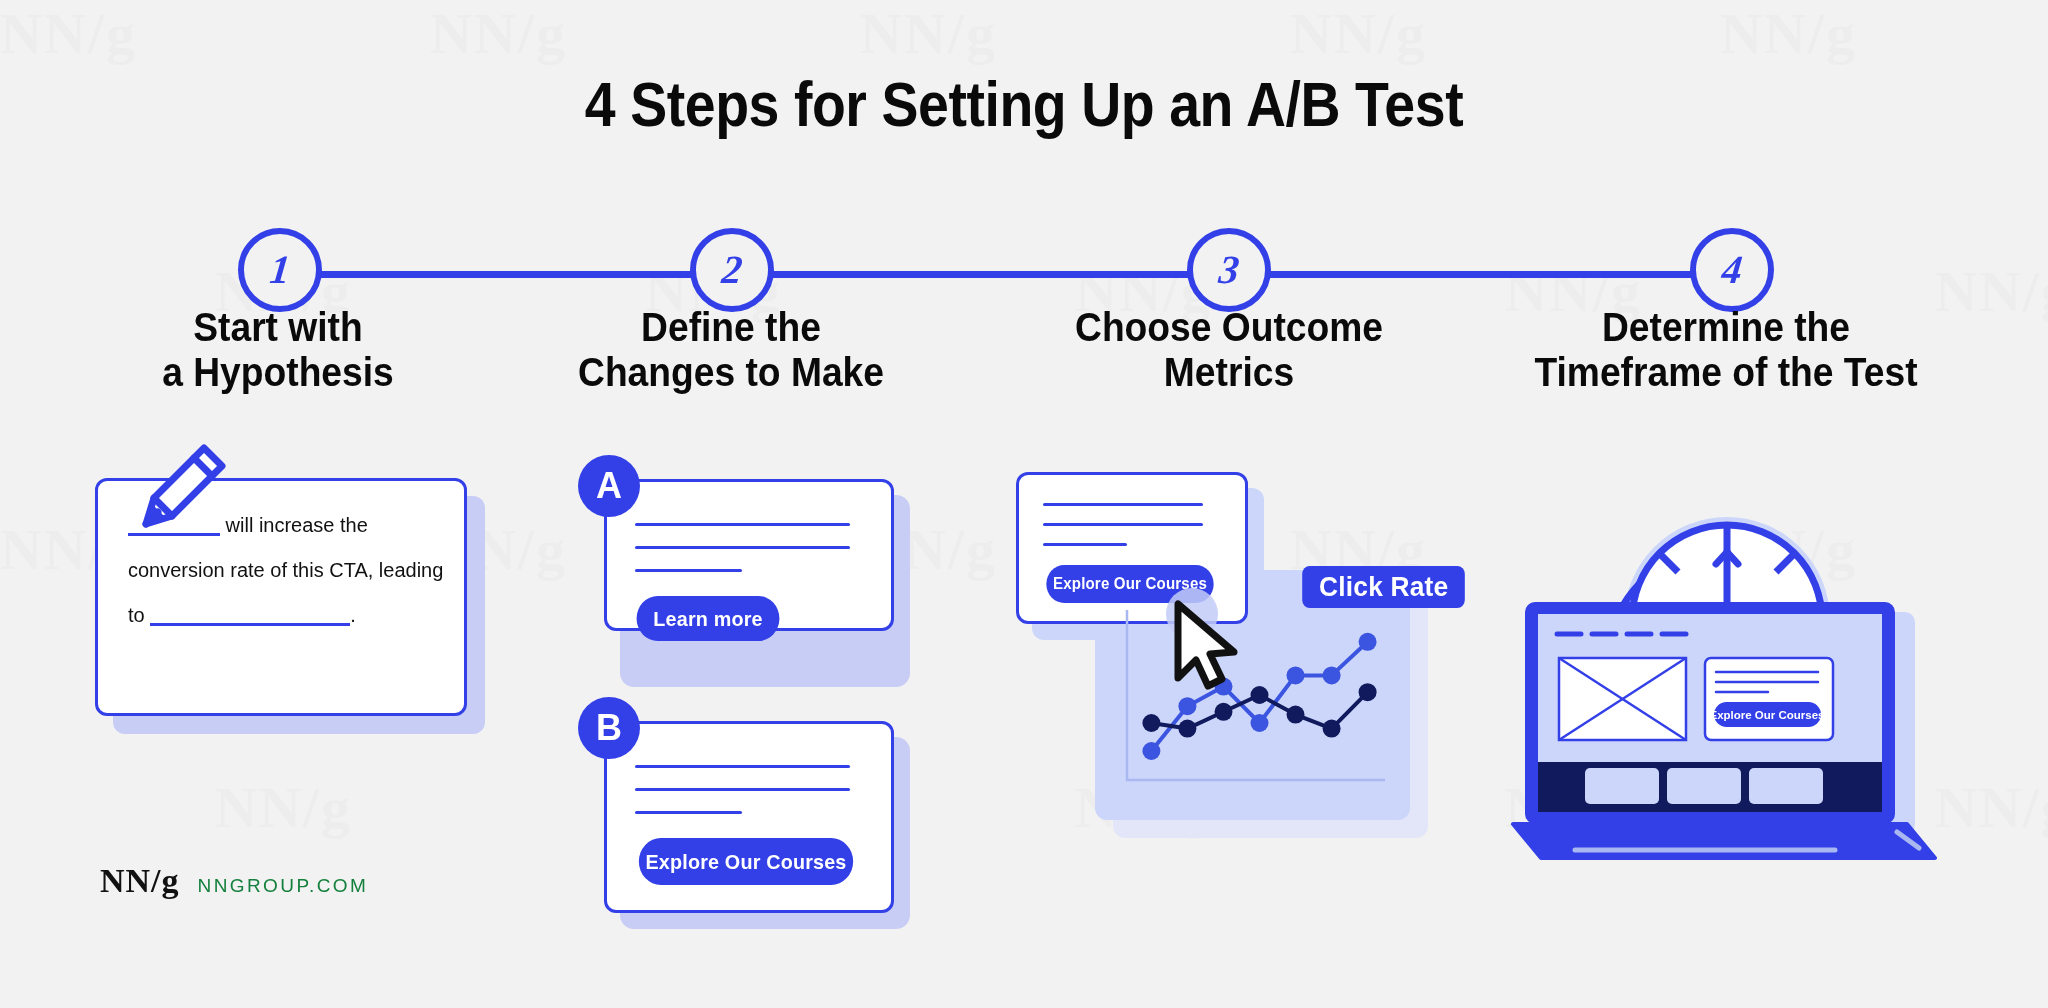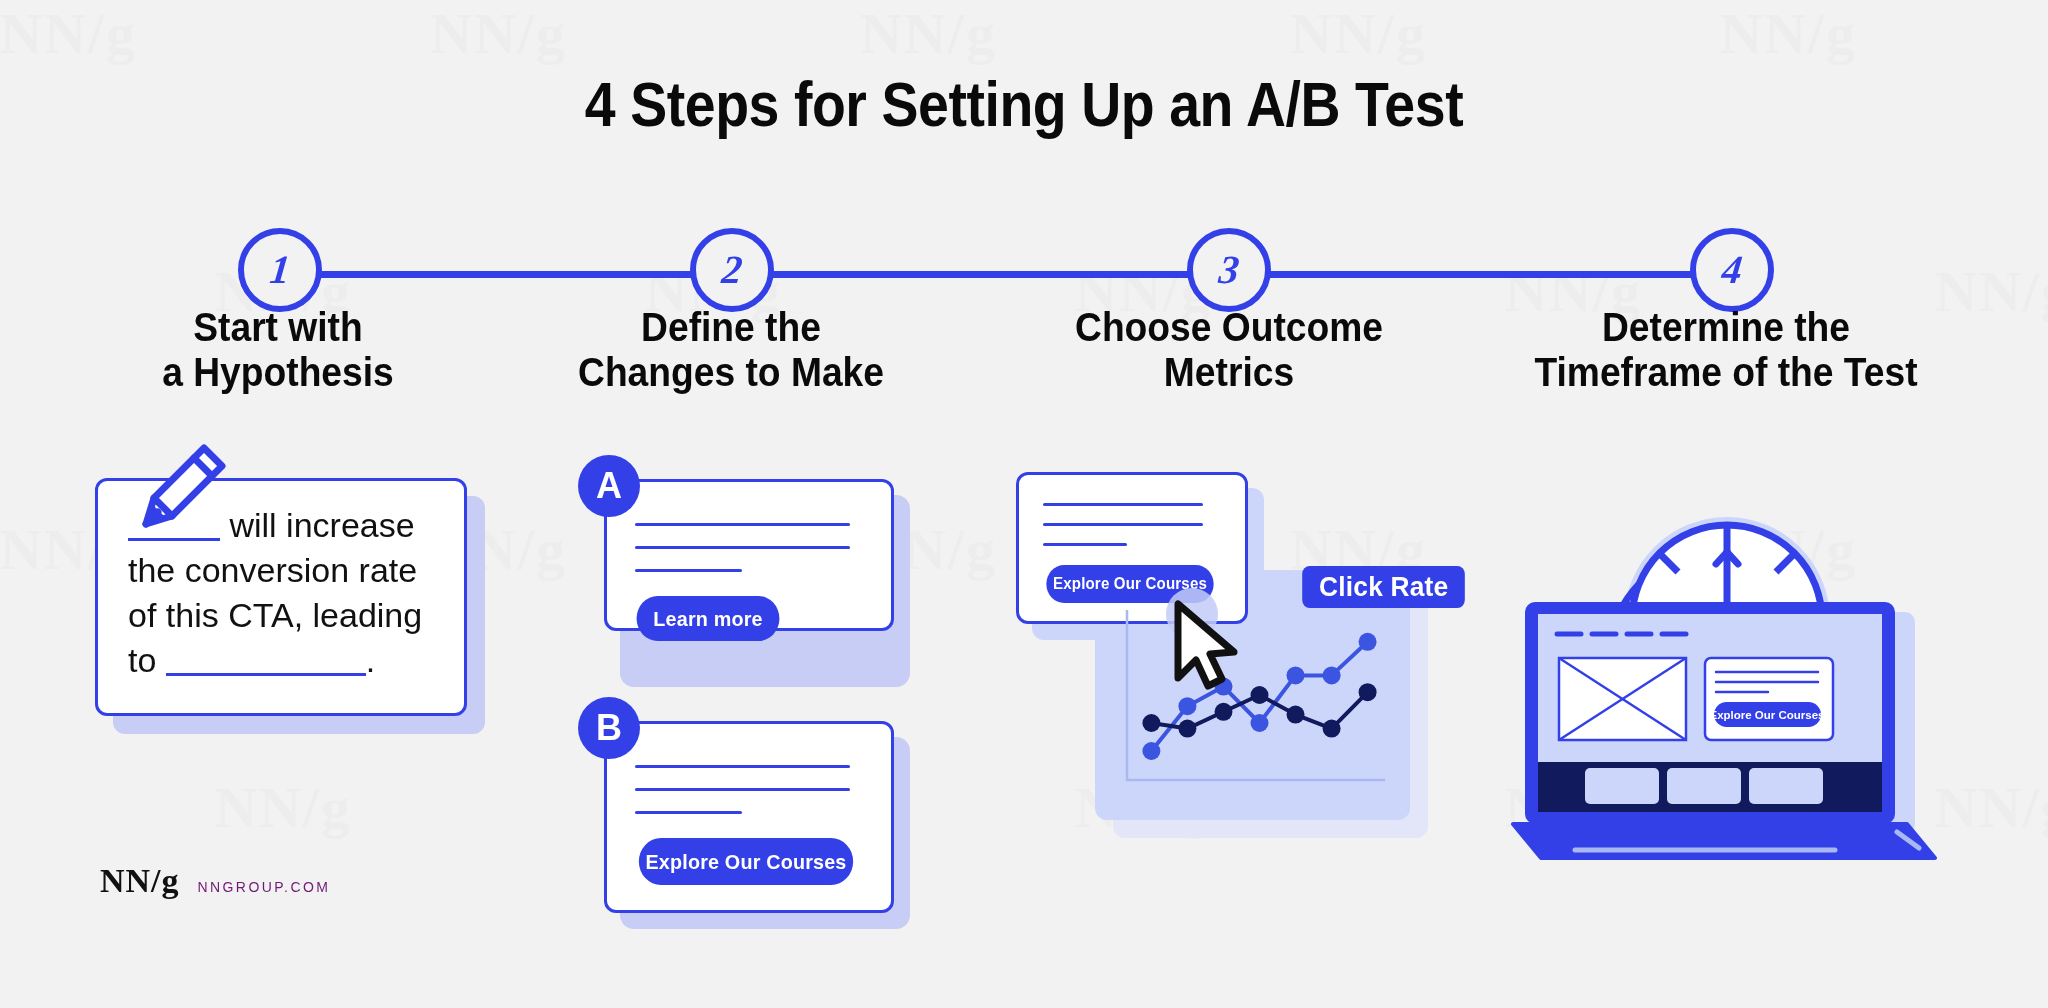--- a/index.html
+++ b/index.html
@@ -67,21 +67,21 @@
 
   
   #hypo-card{
     position:absolute;left:95px;top:478px;width:372px;height:238px;
     background:#ffffff;border:3px solid #3340e8;border-radius:12px;
     box-sizing:border-box;
   }
   #hypo-shadow{left:113px;top:496px;width:372px;height:238px;border-radius:12px;}
   #hypo-text{
     position:absolute;left:30px;top:22px;width:318px;
-    font-size:34px;line-height:45px;color:#111;
+    font-size:20px;line-height:45px;color:#111;
   }
   .blank{
     display:inline-block;border-bottom:3px solid #3340e8;
     vertical-align:-4px;
   }
   #blank1{width:92px;}
   #blank2{width:200px;}
   #pencil{position:absolute;left:128px;top:432px;width:110px;height:110px;}
 
   
@@ -132,21 +132,21 @@
   
   #logo{
     position:absolute;left:100px;top:862px;
     display:flex;align-items:baseline;gap:18px;
   }
   #logo-mark{
     font-family:"Liberation Serif", serif;
     font-size:34px;font-weight:700;color:#111;letter-spacing:1px;
   }
   #logo-url{
-    font-size:14px;color:#701a75;letter-spacing:2.4px;
+    font-size:19px;color:#15803d;letter-spacing:2.4px;
     font-family:"Liberation Sans", sans-serif;
   }
 </style>
 </head>
 <body>
 
 <div id="watermark">
     <div class="wm-text" style="left: 0px; top: 0px;">NN/g</div>
     <div class="wm-text" style="left: 430px; top: 0px;">NN/g</div>
     <div class="wm-text" style="left: 860px; top: 0px;">NN/g</div>

